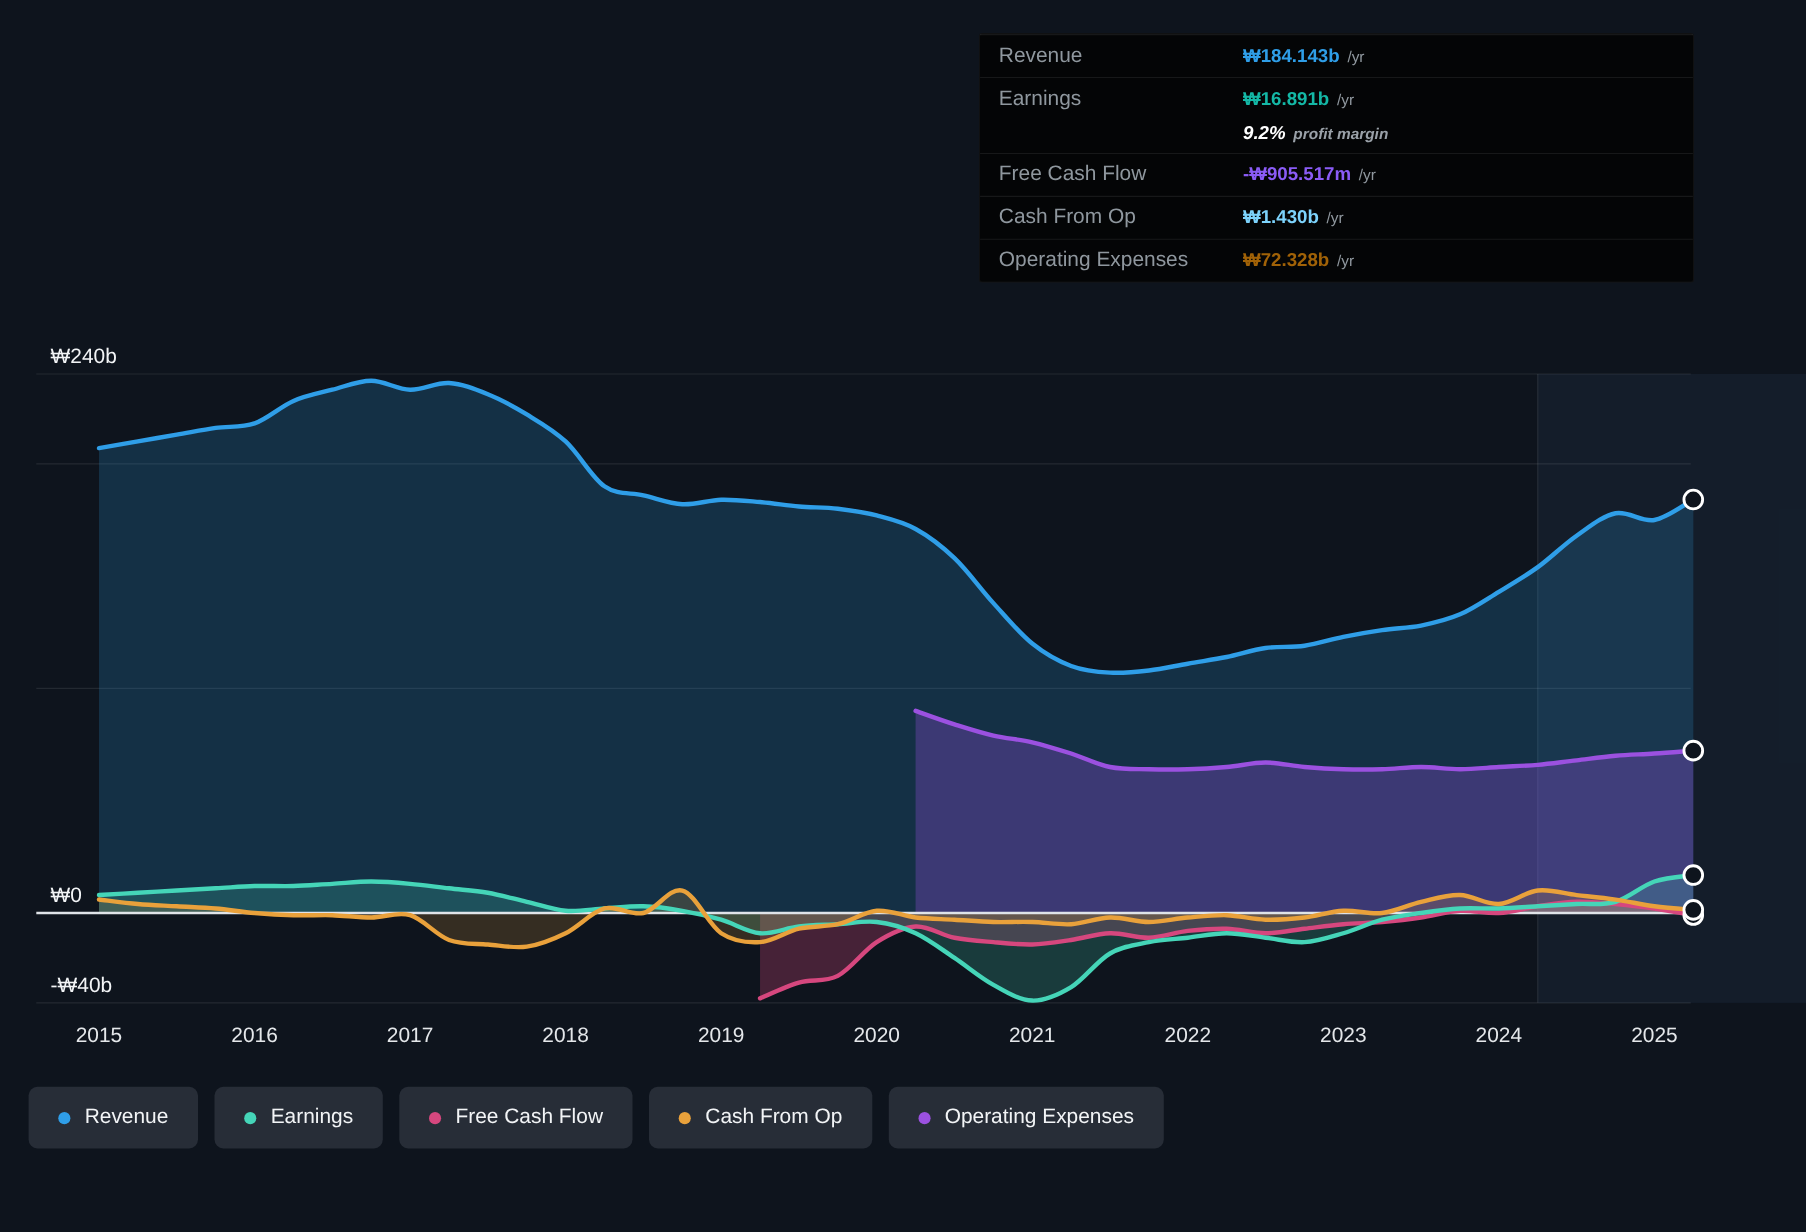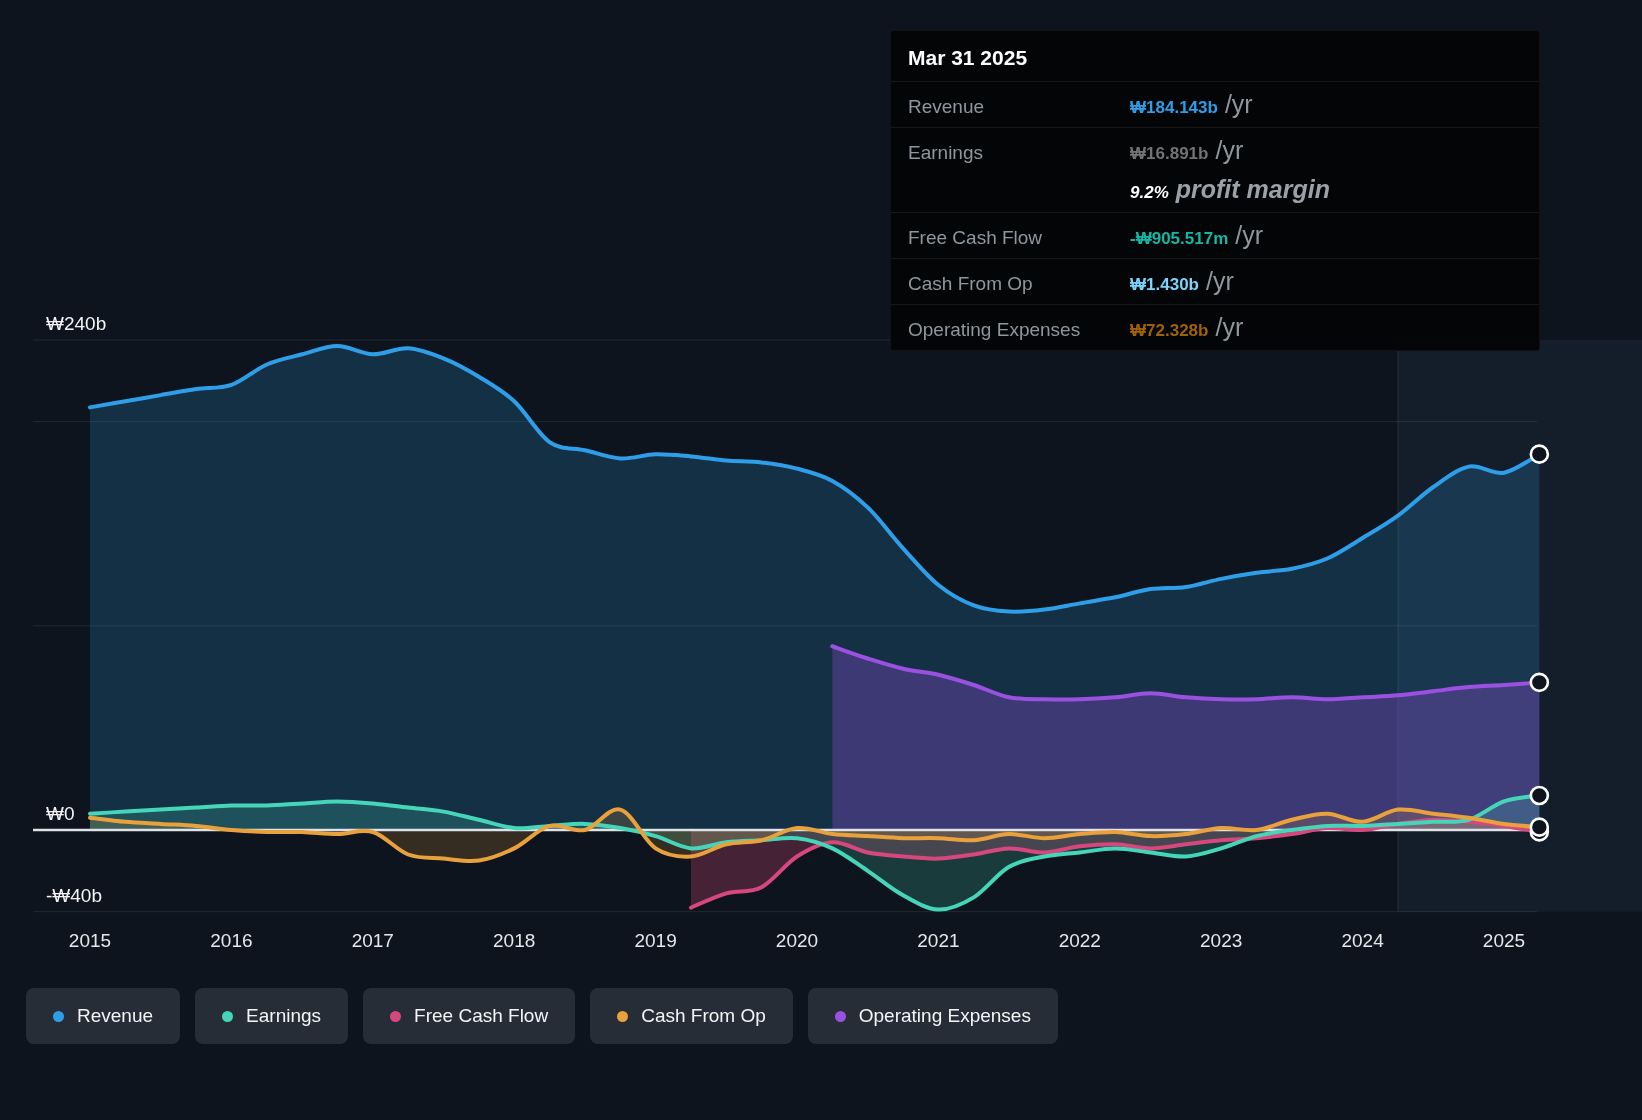--- a/index.html
+++ b/index.html
@@ -13,21 +13,21 @@
     border:1px solid rgba(255,255,255,0.05);
     border-radius:3px;
     z-index:30;
     box-sizing:border-box;
   }
   .tt-title{font-size:21px;font-weight:700;color:#ffffff;padding:15px 17px 11px 17px;}
   .tt-row{display:flex;align-items:baseline;padding:8px 17px;border-top:1px solid rgba(255,255,255,0.08);}
   .tt-row.no-border{border-top:none;padding-top:2px;font-style:italic;}
   .tt-label{flex:0 0 222px;font-size:19px;color:#8f979e;}
   .tt-value{font-size:17px;font-weight:700;}
-  .tt-suffix{font-size:25px;color:#8f979e;margin-left:7px;font-weight:400;}
+  .tt-suffix{font-size:14px;color:#8f979e;margin-left:7px;font-weight:400;}
   .tt-suffix.bold-gray{font-weight:700;color:#9aa1a8;}
 
   
   .legend{position:absolute;left:26px;top:988px;display:flex;gap:15px;z-index:20;}
   .legend-pill{
     display:inline-flex;align-items:center;gap:13px;
     background:#272d37;border-radius:8px;height:56px;padding:0 27px;
     cursor:pointer;
   }
   .legend-dot{width:11px;height:11px;border-radius:50%;}
@@ -73,40 +73,39 @@
       <text x="655.6" y="947" fill="#e4e7ea" font-size="19" text-anchor="middle" font-weight="400">2019</text>
       <text x="797" y="947" fill="#e4e7ea" font-size="19" text-anchor="middle" font-weight="400">2020</text>
       <text x="938.4000000000001" y="947" fill="#e4e7ea" font-size="19" text-anchor="middle" font-weight="400">2021</text>
       <text x="1079.8000000000002" y="947" fill="#e4e7ea" font-size="19" text-anchor="middle" font-weight="400">2022</text>
       <text x="1221.2" y="947" fill="#e4e7ea" font-size="19" text-anchor="middle" font-weight="400">2023</text>
       <text x="1362.6000000000001" y="947" fill="#e4e7ea" font-size="19" text-anchor="middle" font-weight="400">2024</text>
       <text x="1504" y="947" fill="#e4e7ea" font-size="19" text-anchor="middle" font-weight="400">2025</text>
     </svg>
 
   <div class="tooltip">
-    <div class="tt-title">Mar 31 2025</div>
     <div id="tt-rows">
         <div class="tt-row">
           <span class="tt-label">Revenue</span>
           <span class="tt-value" style="color: rgb(47, 158, 232);">₩184.143b</span>
           <span class="tt-suffix">/yr</span>
         </div>
         <div class="tt-row">
           <span class="tt-label">Earnings</span>
-          <span class="tt-value" style="color: #737373;">₩16.891b</span>
+          <span class="tt-value" style="color: #14b8a6;">₩16.891b</span>
           <span class="tt-suffix">/yr</span>
         </div>
         <div class="tt-row no-border">
           <span class="tt-label"></span>
           <span class="tt-value" style="color: rgb(255, 255, 255);">9.2%</span>
           <span class="tt-suffix bold-gray">profit margin</span>
         </div>
         <div class="tt-row">
           <span class="tt-label">Free Cash Flow</span>
-          <span class="tt-value" style="color: #14b8a6;">-₩905.517m</span>
+          <span class="tt-value" style="color: #8b5cf6;">-₩905.517m</span>
           <span class="tt-suffix">/yr</span>
         </div>
         <div class="tt-row">
           <span class="tt-label">Cash From Op</span>
           <span class="tt-value" style="color: #7dd3fc;">₩1.430b</span>
           <span class="tt-suffix">/yr</span>
         </div>
         <div class="tt-row">
           <span class="tt-label">Operating Expenses</span>
           <span class="tt-value" style="color: #a16207;">₩72.328b</span>

